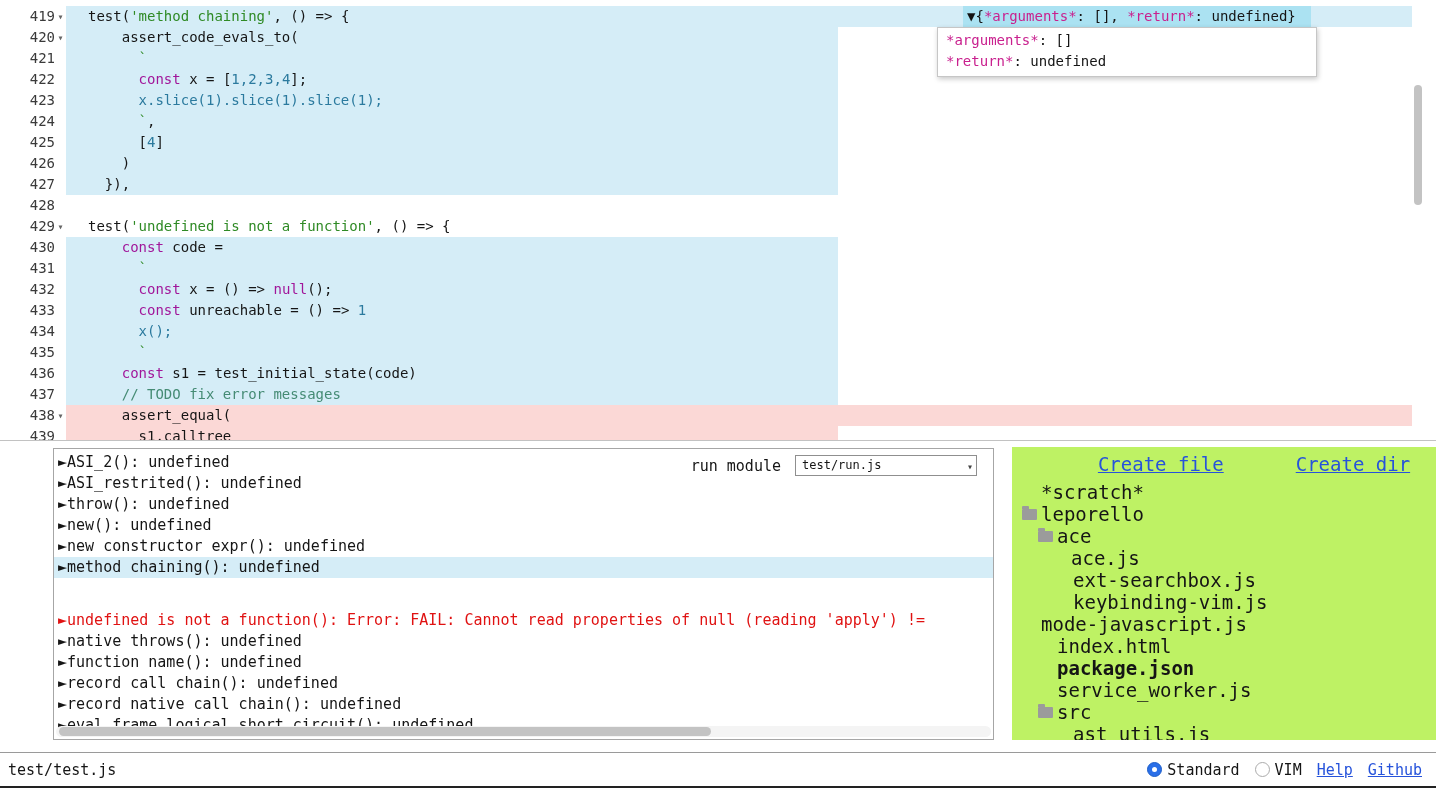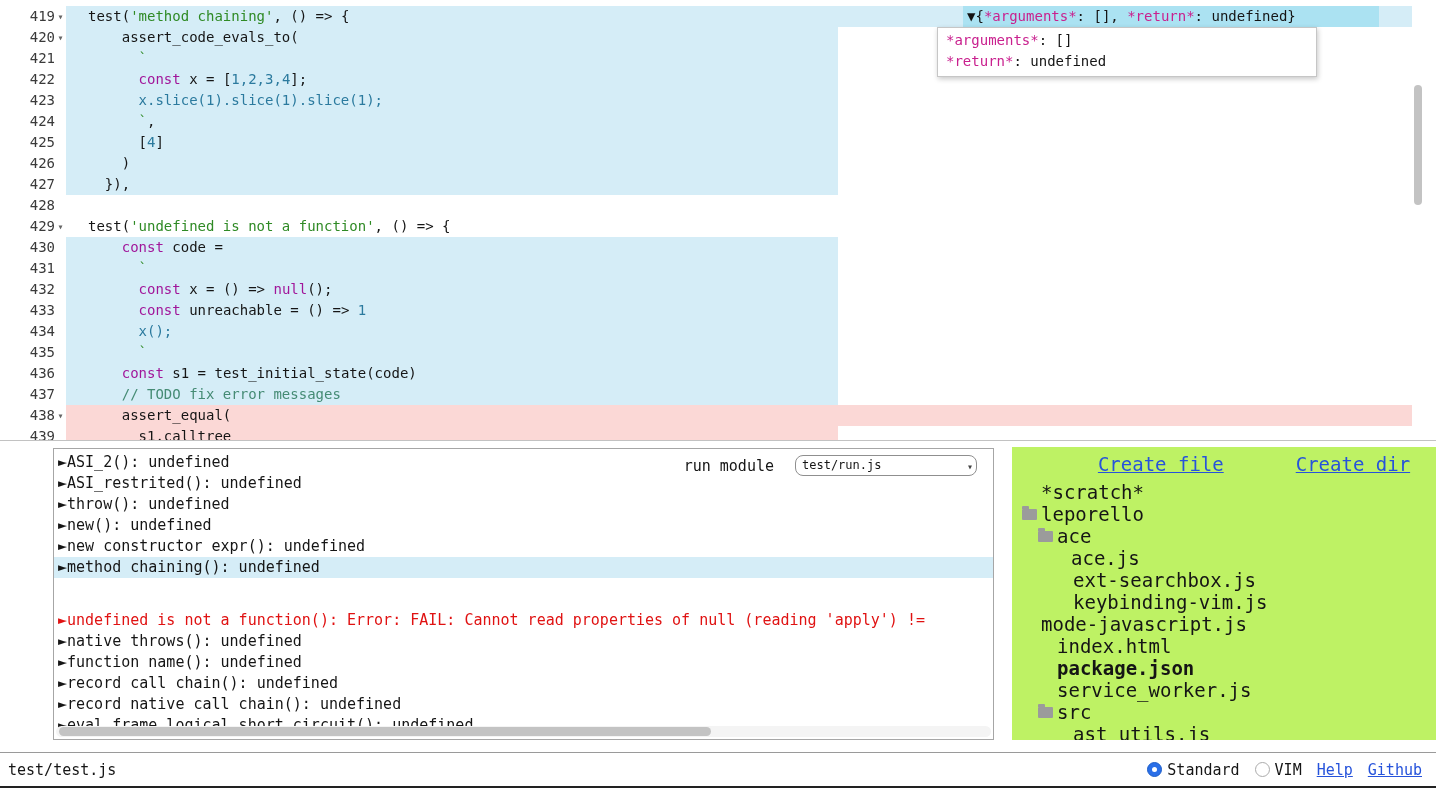--- a/index.html
+++ b/index.html
@@ -20,42 +20,42 @@
   .hl-pink       { width:772px;  background:#fbd8d6; }
   .hl-pink-full  { width:1346px; background:#fbd8d6; }
   .codetext { position:relative; white-space:pre; padding-left:22px; }
   .sg-p { color:#151515; }
   .sg-k { color:#a1169a; }
   .sg-s { color:#2f8a25; }
   .sg-c { color:#458b74; }
   .sg-t { color:#2b7a9e; }
   .sg-m { color:#c9208e; }
 
-  .tt-header { position:absolute; top:6px; left:963px; width:416px; height:21px; line-height:21px;
+  .tt-header { position:absolute; top:6px; left:963px; width:348px; height:21px; line-height:21px;
                background:#abe2f2; font-size:14px; white-space:pre; padding-left:4px; z-index:5; }
   .tt-caret { color:#111; }
   .tt-box { position:absolute; top:27px; left:937px; width:380px; background:#fff;
             border:1px solid #c6c6c6; box-shadow:1px 2px 5px rgba(0,0,0,.22);
             font-size:14px; padding:2px 0 4px 8px; z-index:5; }
   .tt-row { height:21px; line-height:21px; white-space:pre; }
 
   .ed-vscroll { position:absolute; right:14px; top:0; width:8px; height:435px; z-index:6; }
   .ed-vscroll .thumb { position:absolute; top:85px; left:0; width:8px; height:120px;
                        background:#c3c3c3; border-radius:4px; }
 
   
   .results { position:absolute; left:53px; top:448px; width:941px; height:292px;
              border:1px solid #a6a6a6; background:#fff; overflow:hidden; padding-top:3px; }
   .r-row { height:21px; line-height:21px; font-size:15px; white-space:pre; padding-left:4px; }
   .r-row.sel { background:#d5edf7; }
   .r-row.err { color:#e01212;margin-top:32px; }
   .r-row .arr { color:inherit; }
-  .run-module { position:absolute; top:6px; right:16px; display:flex; align-items:center; gap:21px;
+  .run-module { position:absolute; top:6px; right:16px; display:flex; align-items:center; gap:14px;
                 font-size:15px; background:#fff; }
-  .mod-select { position:relative; width:182px; height:21px; border:1px solid #8f8f8f; border-radius:8px;
+  .mod-select { position:relative; width:182px; height:21px; border:1px solid #8f8f8f; border-radius:0;
                 background:#fff; font-size:12px; line-height:19px; padding:0 16px 0 6px;
                 overflow:hidden; white-space:nowrap; cursor:default; }
   .mod-select .chev { position:absolute; right:3px; top:1px; font-size:10px; color:#444; line-height:19px; }
   .hscroll { position:absolute; left:2px; bottom:2px; width:935px; height:11px;
              background:#f4f4f4; border-radius:6px; }
   .hscroll .thumb { position:absolute; left:3px; top:1px; width:652px; height:9px;
                     background:#c3c3c3; border-radius:5px; }
 
   
   .files { position:absolute; left:1012px; top:447px; width:484px; height:293px;

